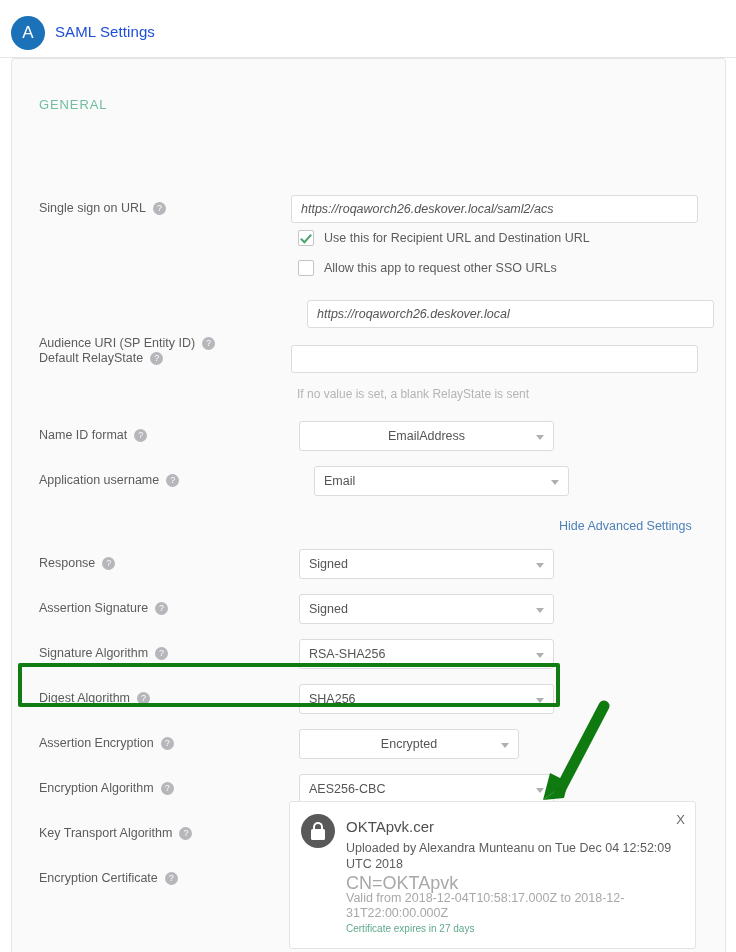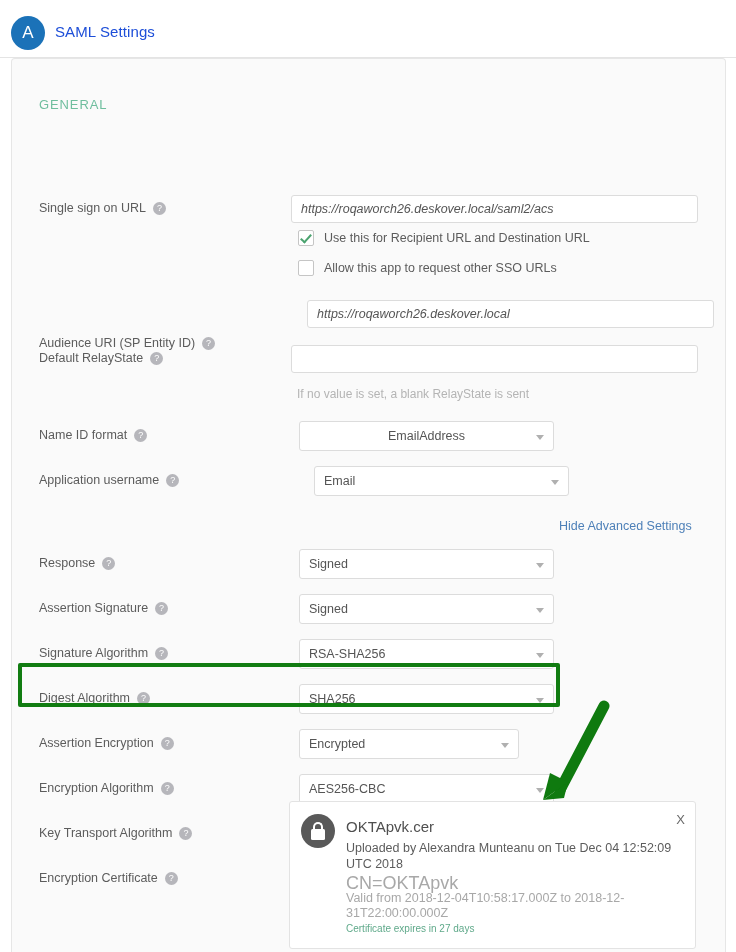--- a/index.html
+++ b/index.html
@@ -348,21 +348,21 @@
       <span>Digest Algorithm</span><span class="help">?</span>
     </div>
     <div class="select" style="left:287px; top:625px; width:255px;">
       <span>SHA256</span>
       <span class="caret"></span>
     </div>
 
     <div class="row-label" style="left:27px; top:677px;">
       <span>Assertion Encryption</span><span class="help">?</span>
     </div>
-    <div class="select" style="left:287px; top:670px; width:220px;">
+    <div class="select" style="left:287px; top:670px; width:220px;text-align:center;">
       <span>Encrypted</span>
       <span class="caret"></span>
     </div>
 
     <div class="row-label" style="left:27px; top:722px;">
       <span>Encryption Algorithm</span><span class="help">?</span>
     </div>
     <div class="select" style="left:287px; top:715px; width:255px;">
       <span>AES256-CBC</span>
       <span class="caret"></span>

